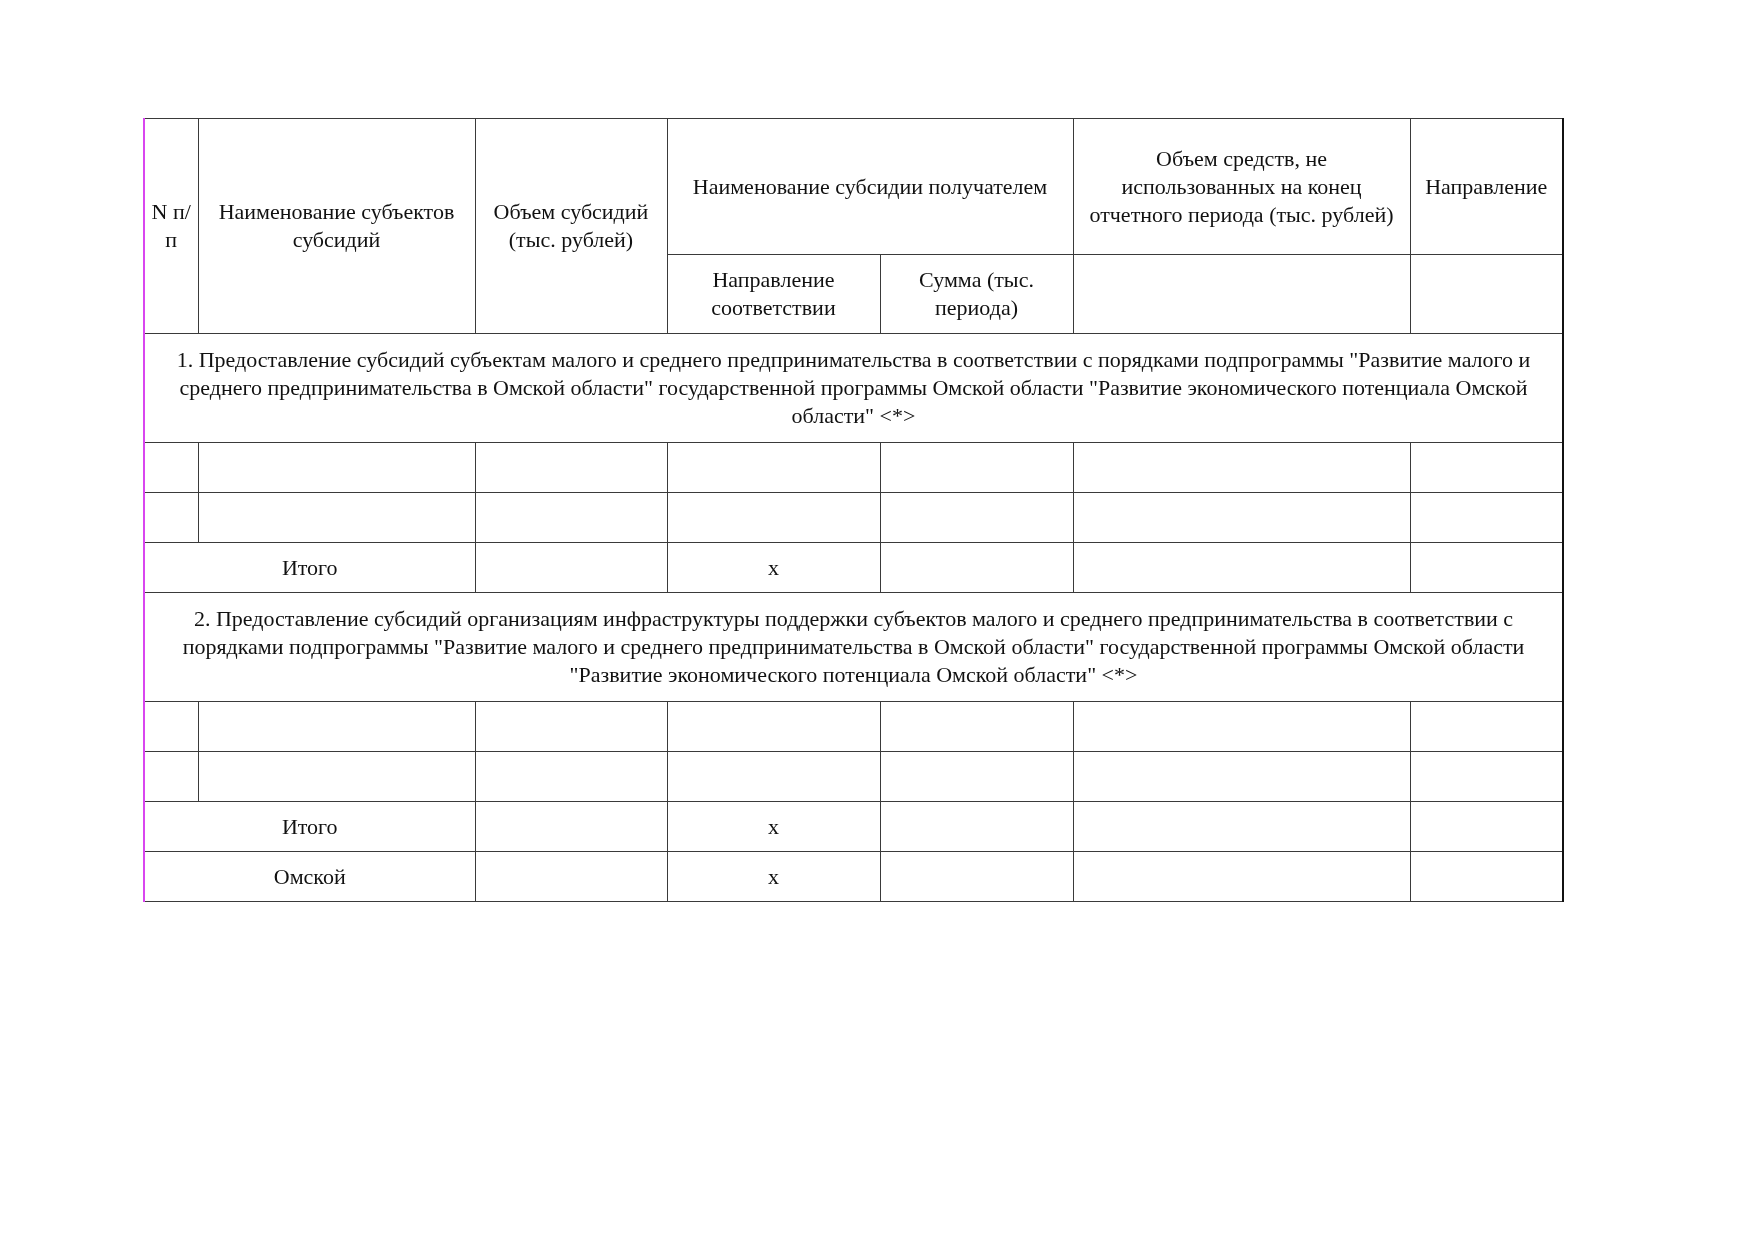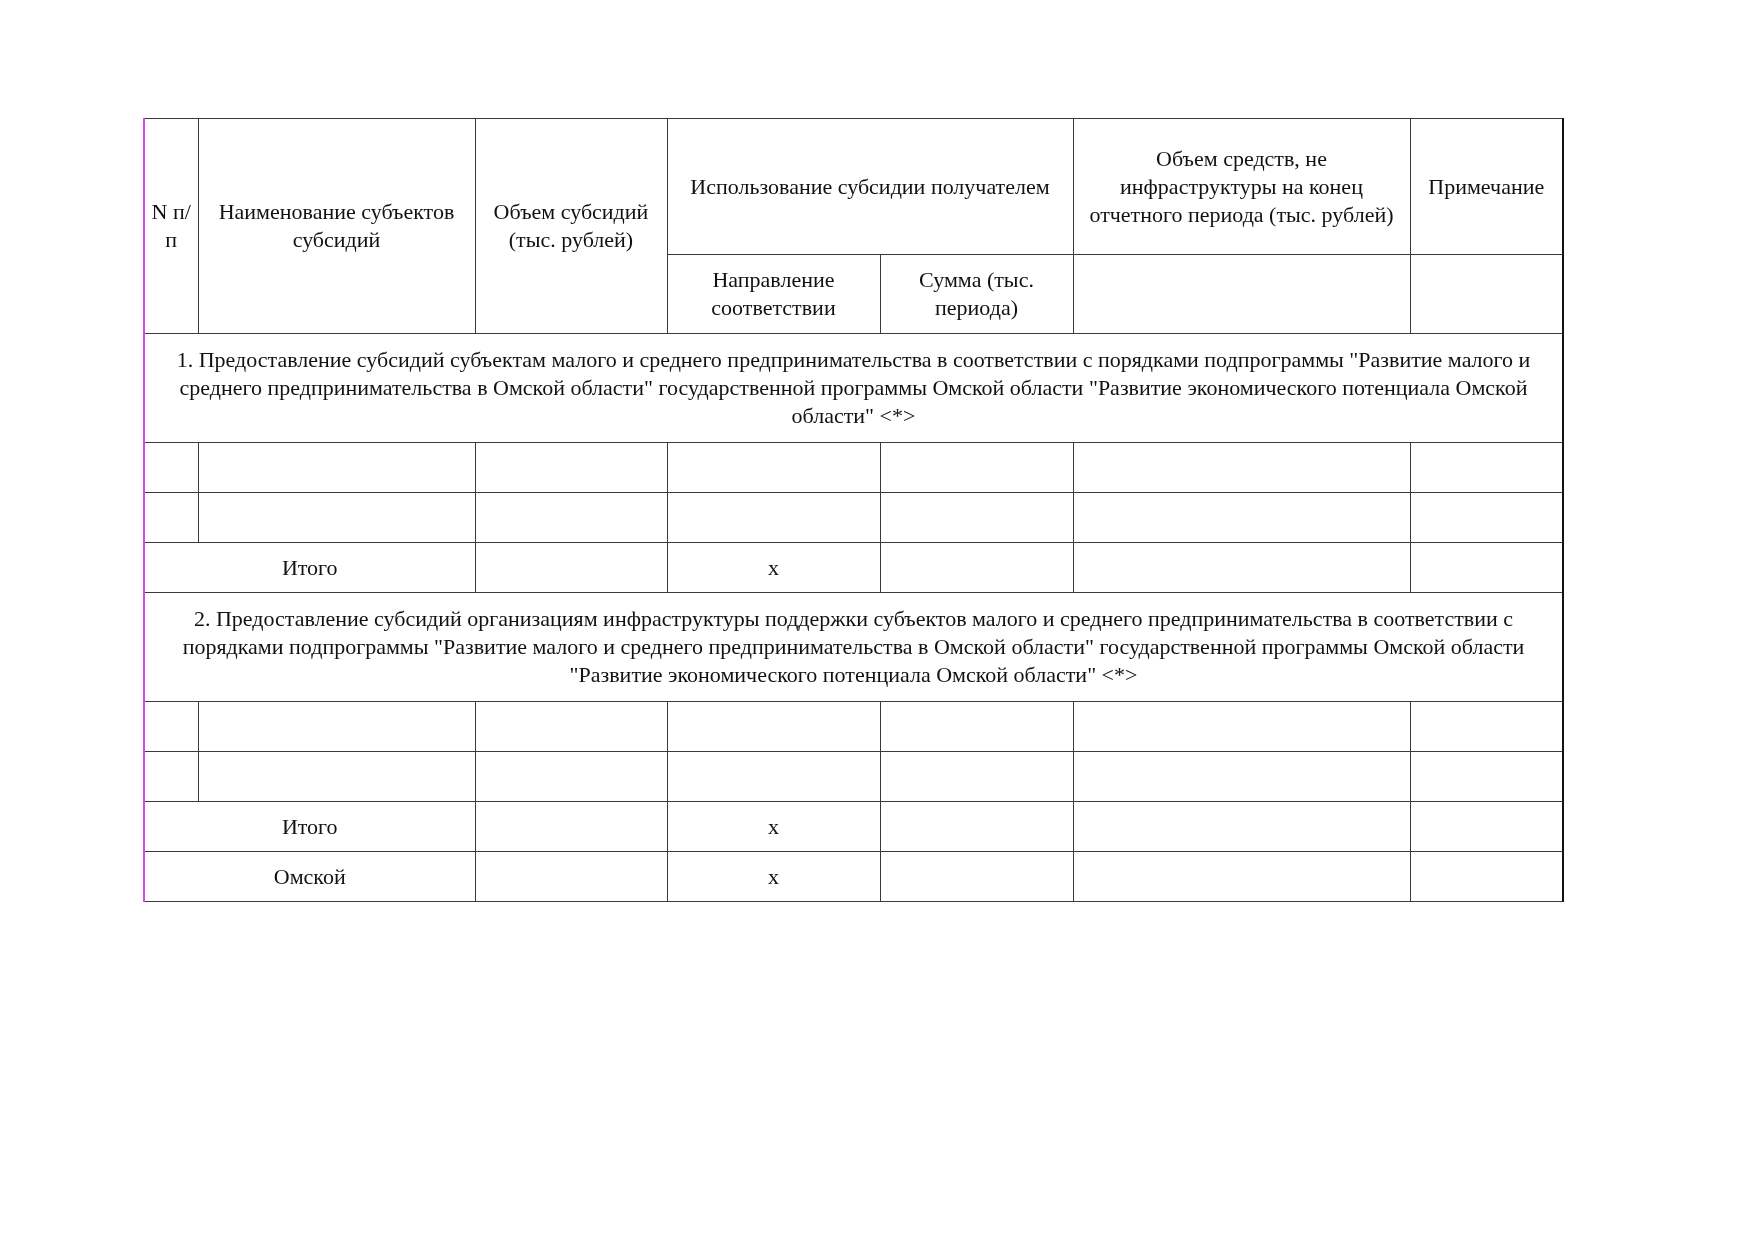--- a/index.html
+++ b/index.html
@@ -35,23 +35,23 @@
     <col style="width:213px">
     <col style="width:193px">
     <col style="width:337px">
     <col style="width:153px">
   </colgroup>
   <tbody>
         <tr class="hdr1">
     <td rowspan="2" class="outer-left">N п/п</td>
     <td rowspan="2">Наименование субъектов субсидий</td>
     <td rowspan="2">Объем субсидий (тыс. рублей)</td>
-    <td colspan="2">Использование субсидии получателем</td>
-    <td>Объем средств, не инфраструктуры на конец отчетного периода (тыс. рублей)</td>
-    <td class="outer-right">Примечание</td>
+    <td colspan="2">Наименование субсидии получателем</td>
+    <td>Объем средств, не использованных на конец отчетного периода (тыс. рублей)</td>
+    <td class="outer-right">Направление</td>
   </tr>
   <tr class="hdr2">
     <td>Направление соответствии</td>
     <td>Сумма (тыс. периода)</td>
     <td></td>
     <td class="outer-right"></td>
   </tr>
 
   <tr class="sec">
     <td colspan="7" class="outer-left outer-right">1. Предоставление субсидий субъектам малого и среднего предпринимательства в соответствии с порядками подпрограммы "Развитие малого и среднего предпринимательства в Омской области" государственной программы Омской области "Развитие экономического потенциала Омской области" &lt;*&gt;</td>

